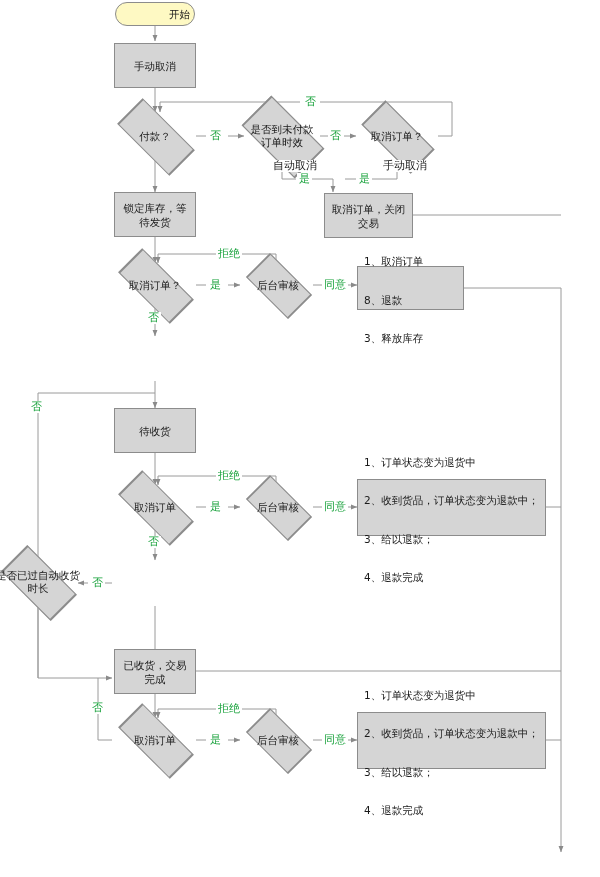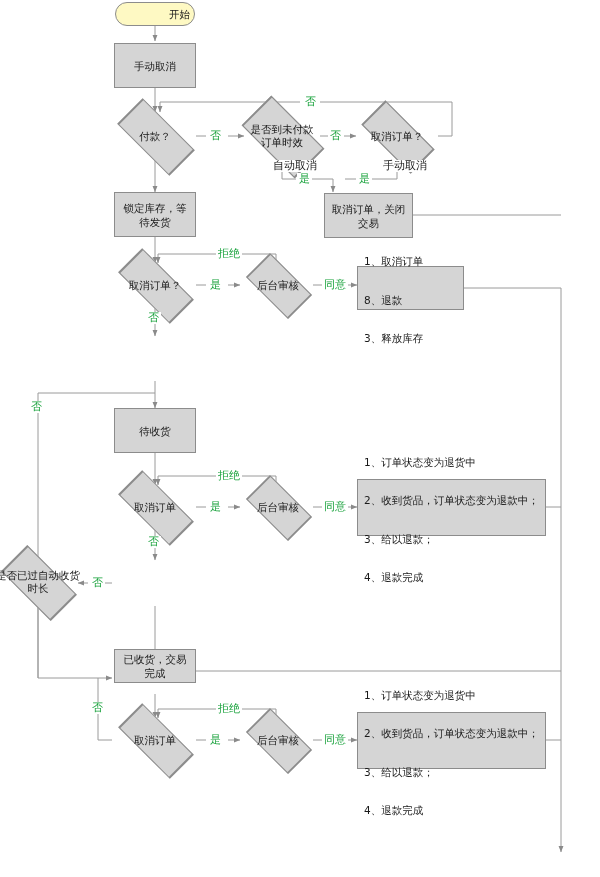--- a/index.html
+++ b/index.html
@@ -284,21 +284,21 @@
     </ol>
   </div>
 
 
   <div class="decision" style="left:-10px; top:557px; width:96px; height:50px;">
     <div class="dshape" style="width:34px; height:34px; margin-left:-17px; margin-top:-17px; transform:rotate(45deg) scale(1.95,1.03);"></div>
     <div class="dlabel">是否已过自动收货
 时长</div>
   </div>
 
-  <div class="node" style="left:114px; top:649px; width:82px; height:34px;">
+  <div class="node" style="left:114px; top:649px; width:82px; height:45px;">
     <span>已收货，交易完成</span>
   </div>
 
   <div class="decision" style="left:105px; top:717px; width:100px; height:46px;">
     <div class="dshape" style="width:32px; height:32px; margin-left:-16px; margin-top:-16px; transform:rotate(45deg) scale(2.15,1.0);"></div>
     <div class="dlabel">取消订单</div>
   </div>
 
   <div class="decision" style="left:237px; top:717px; width:82px; height:46px;">
     <div class="dshape" style="width:32px; height:32px; margin-left:-16px; margin-top:-16px; transform:rotate(45deg) scale(1.75,1.0);"></div>

